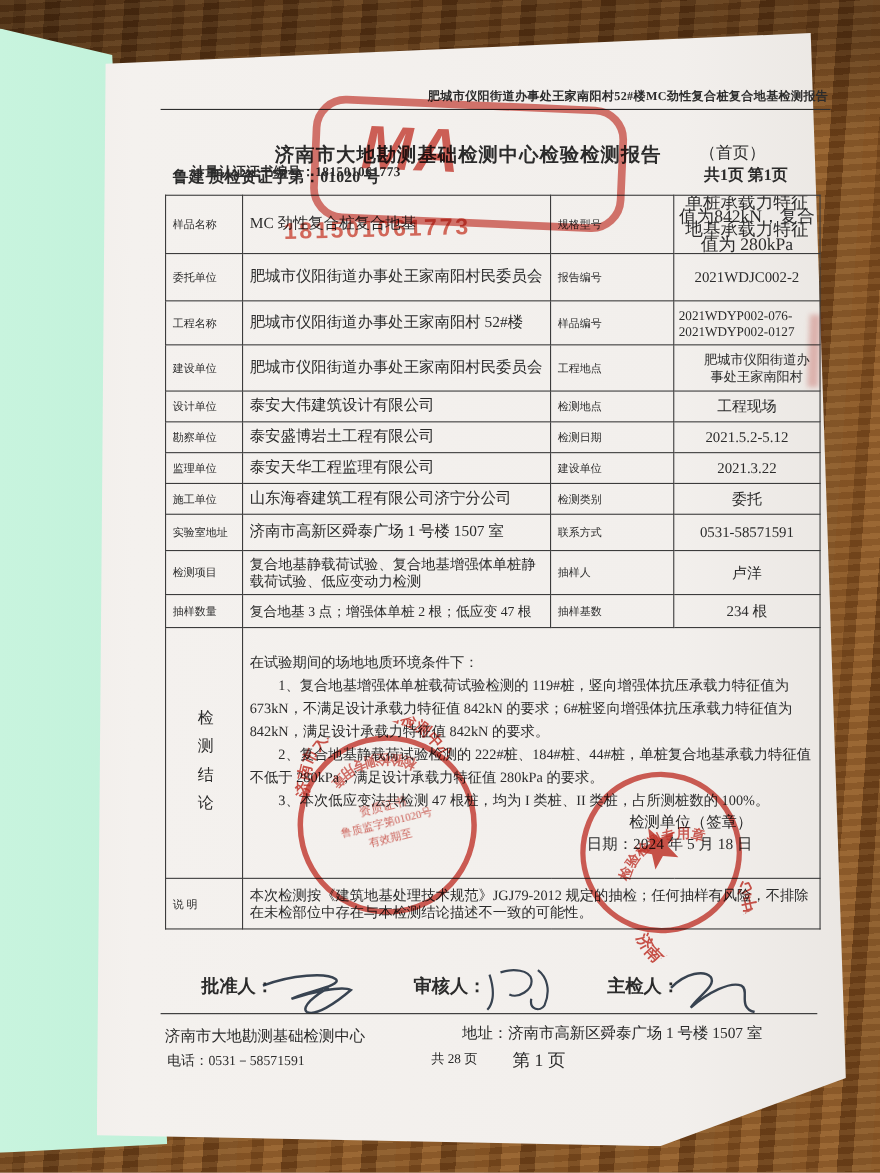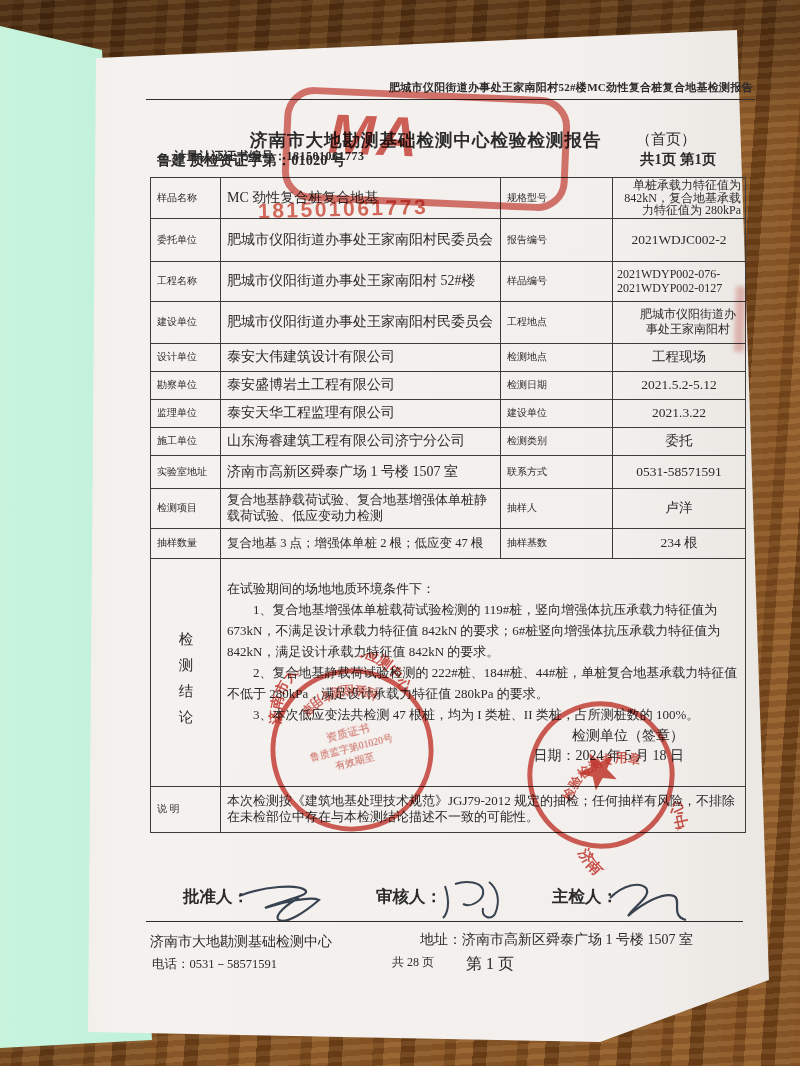--- a/index.html
+++ b/index.html
@@ -42,21 +42,21 @@
   .page-info{left:640px;top:150px;font-size:14.5px;font-weight:bold;}
 
   table.report{position:absolute;left:150px;top:177px;width:595px;border-collapse:collapse;
     table-layout:fixed;background:transparent;}
   table.report td{border:1.4px solid #3c3c3c;vertical-align:middle;padding:2px 6px;
     overflow:hidden;}
   td.lbl{text-align:left;font-size:10px;padding:2px 3px;}
   td.cnt{font-size:14px;line-height:18px;padding-left:9px;}
   td.val{text-align:center;font-size:13.5px;}
   td.val.small{font-size:12px;line-height:15px;padding-left:24px;}
-  td.val.spec{font-size:12px;line-height:12.5px;text-align:right;padding:1px 4px;}
+  td.val.spec{font-size:16px;line-height:12.5px;text-align:center;padding:1px 4px;}
   td.val.code{font-size:12px;line-height:14px;text-align:left;padding:1px 4px;word-break:break-word;}
   td.cnt.small{font-size:12.5px;}
   td.cnt.mid{font-size:13px;line-height:16px;}
   td.vert{writing-mode:vertical-lr;text-orientation:upright;letter-spacing:26px;
     text-align:center;font-size:14.5px;padding-top:28px;}
   td.concl{vertical-align:top;padding:3px 12px 0 12px;font-size:13px;line-height:21px;position:relative;}
   td.concl p{margin:0;}
   td.concl p.item{text-indent:2em;}
   .sign-block{text-align:right;padding-right:55px;font-size:14px;line-height:20px;margin-top:1px;}
 

